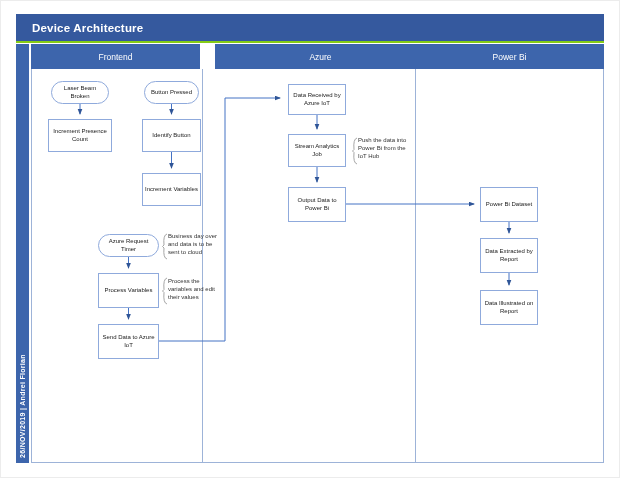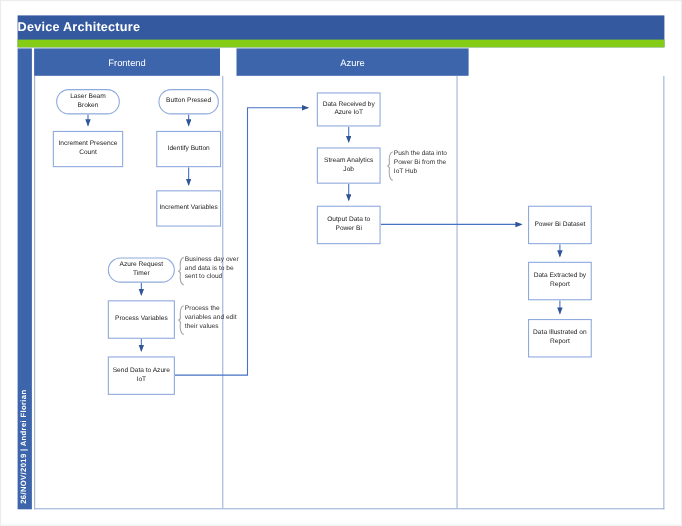--- a/index.html
+++ b/index.html
@@ -7,23 +7,23 @@
   body { font-family:"Liberation Sans", sans-serif; }
   .page {
     position:relative; width:620px; height:478px;
     background:#fff; overflow:hidden;
     border:1px solid #ececec;
   }
   
   .title-bar {
     position:absolute; left:15px; top:13px; width:588px; height:29px;
     background:var(--title-bar,#35599E);
-    border-bottom:7px solid #84cc16;
+    border-bottom:2px solid #84cc16;
     color:#fff; font-size:11.5px; font-weight:600;
-    display:flex; align-items:center; padding-left:0; letter-spacing:.2px;
+    display:flex; align-items:center; padding-left:16px; letter-spacing:.2px;
   }
   .sidebar-strip {
     position:absolute; left:15px; top:43px; width:13px; height:419px;
     background:var(--sidebar,#3D65AC);
     display:flex; justify-content:center;
   }
   .sidebar-caption {
     writing-mode:vertical-rl; transform:rotate(180deg);
     color:#fff; font-size:7px; font-weight:600; letter-spacing:.3px;
     padding-top:5px; white-space:nowrap;
@@ -71,20 +71,23 @@
 
   <div class="sidebar-strip">
     <span class="sidebar-caption">26/NOV/2019 | Andrei Florian</span>
   </div>
 
   <div class="lane-header" style="left:30px; width:169px;">
     <span>Frontend</span>
   </div>
   <div class="lane-header" style="left:214px; width:211px;">
     <span>Azure</span>
+  </div>
+  <div class="lane-header" style="left:414px; width:189px;">
+    <span>Power Bi</span>
   </div>
 
   <div class="lane-bodies">
     <div class="lane-divider" style="left:170px;"></div>
     <div class="lane-divider" style="left:383px;"></div>
   </div>
 
   <svg class="overlay" width="620" height="478">
     <defs>
       <marker id="ah" markerWidth="7" markerHeight="6" refX="5.5" refY="2.5" orient="auto" markerUnits="userSpaceOnUse">

